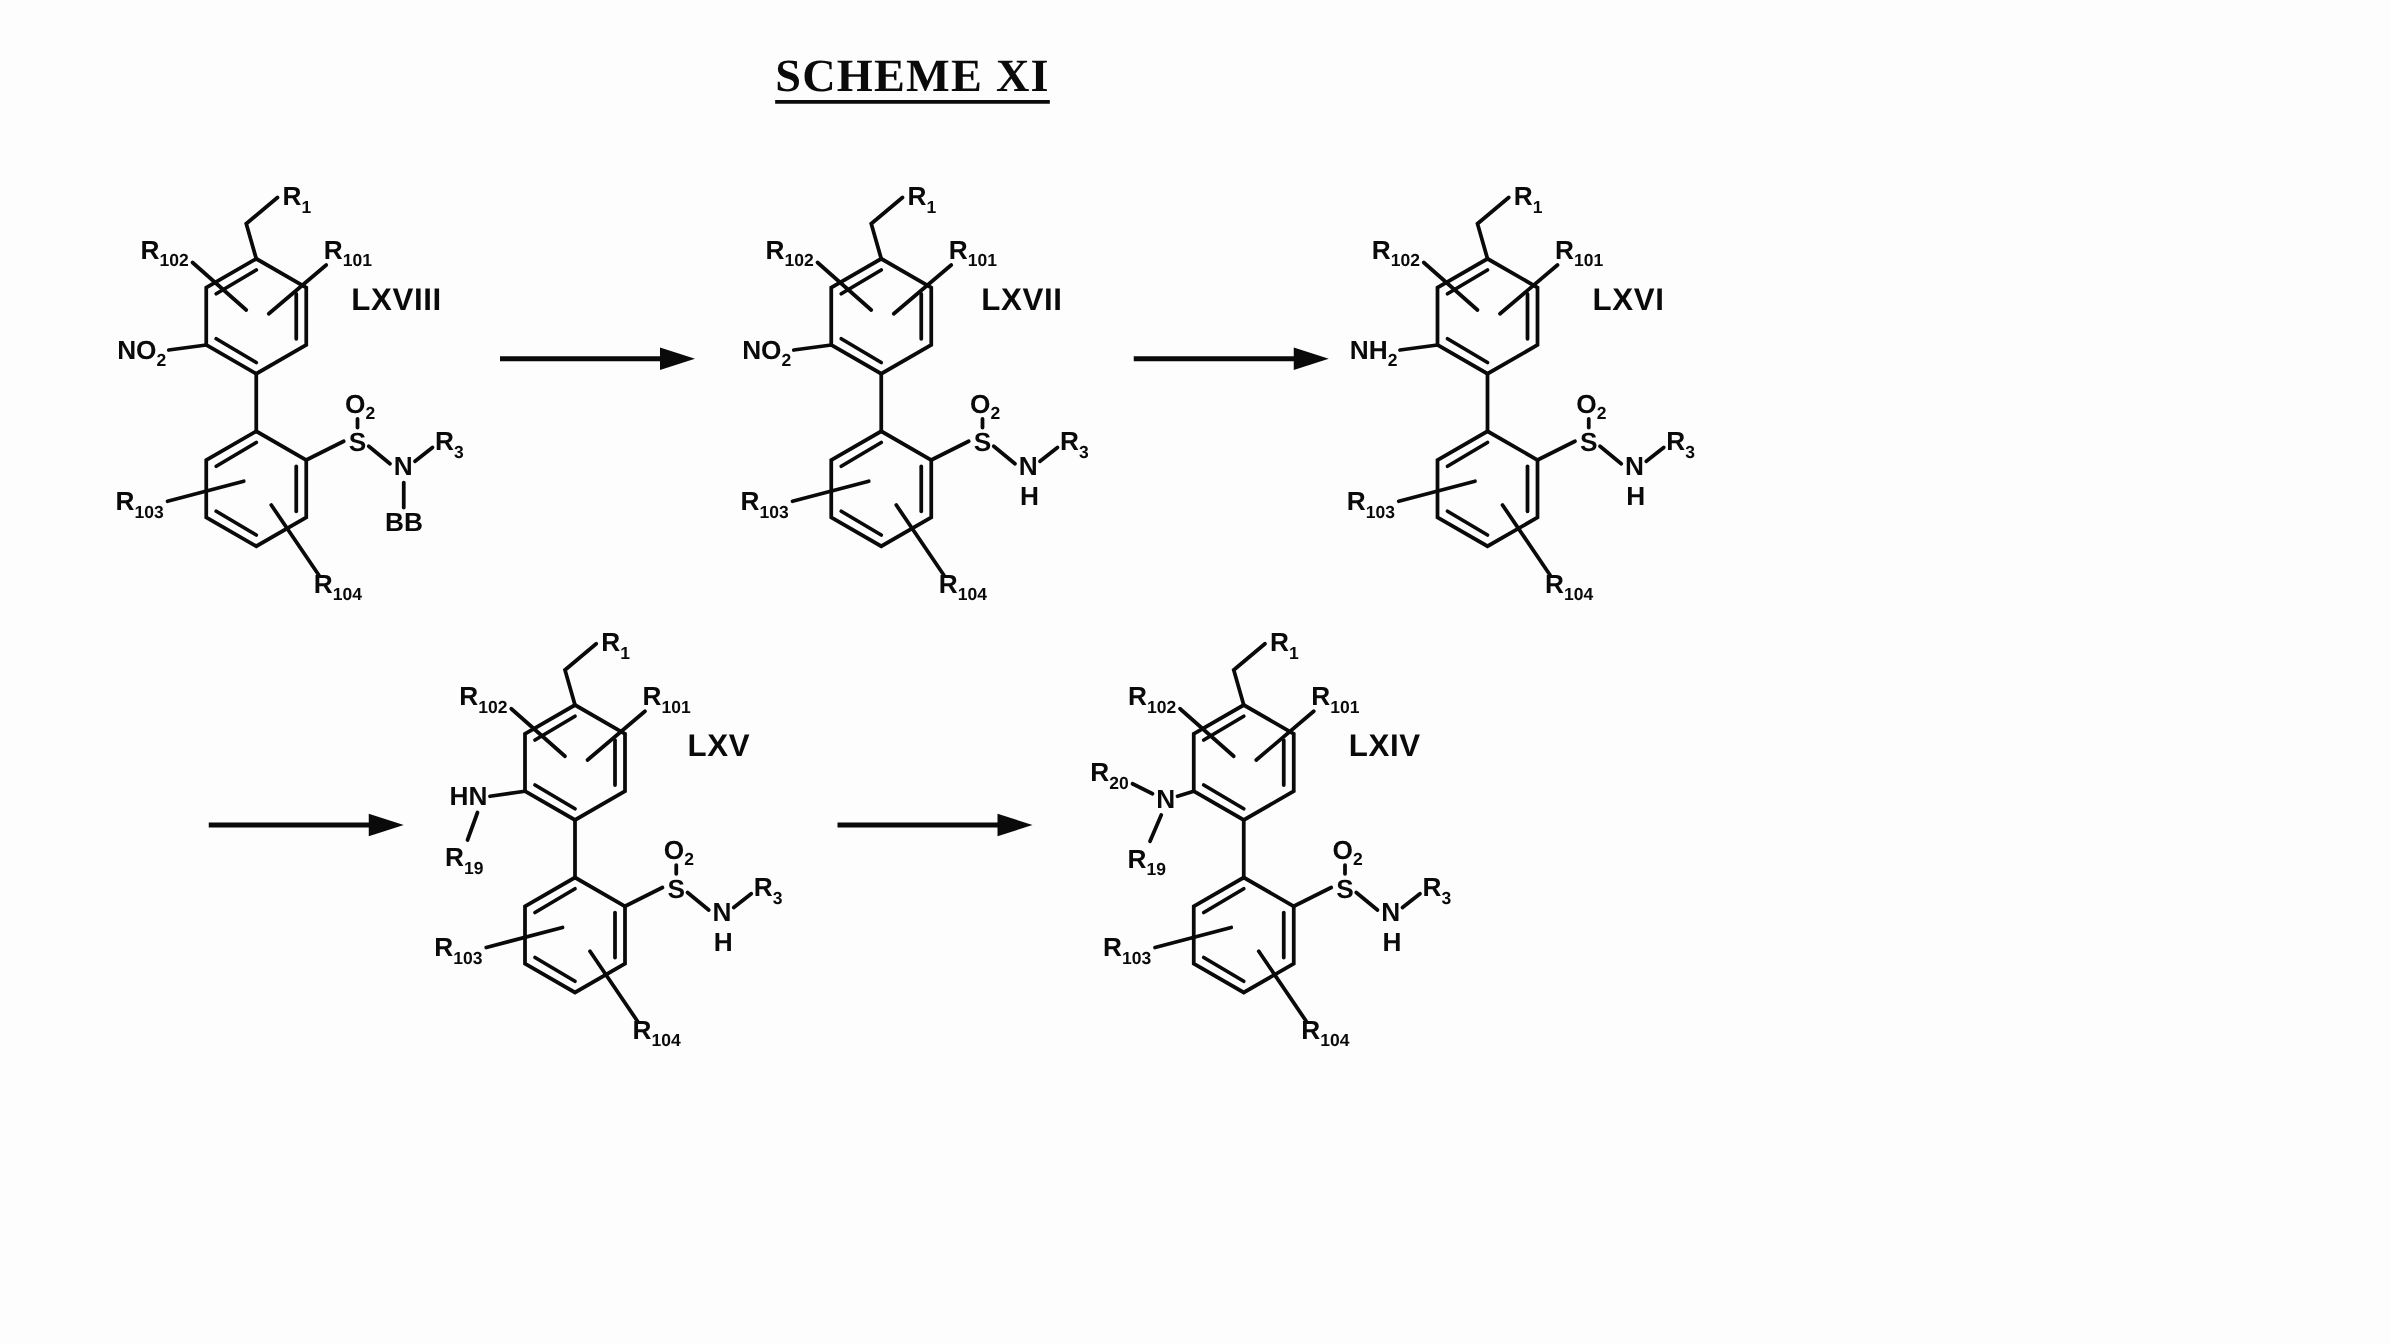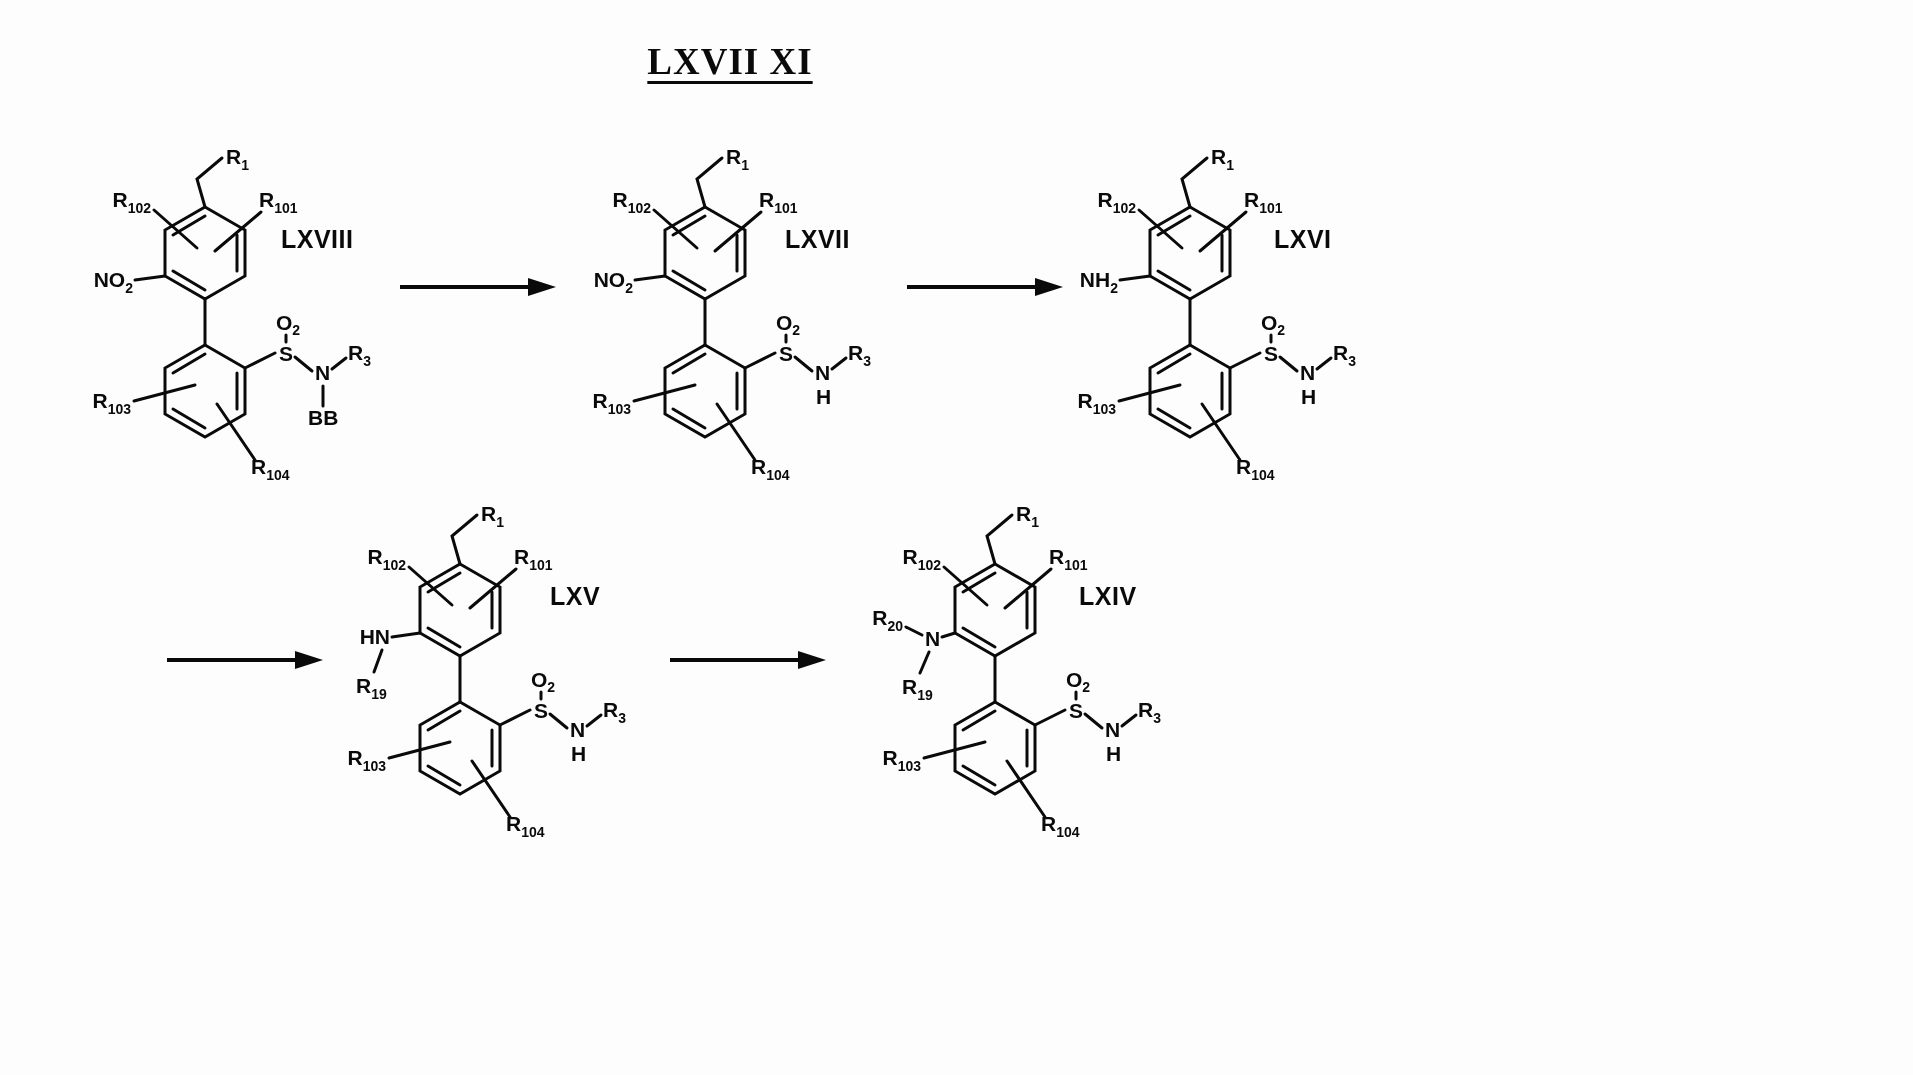--- a/index.html
+++ b/index.html
@@ -16,21 +16,21 @@
   svg .name { font-size:25px; letter-spacing:0.5px; }
   .bond { stroke:#0a0a0a; stroke-width:3; fill:none; stroke-linecap:round; }
   .arrowshaft { stroke:#0a0a0a; stroke-width:4; }
   .arrowhead { fill:#0a0a0a; }
 </style>
 </head>
 <body>
 
 <div class="canvas">
 
-  <div class="title">LXVII XI</div>
+  <div class="title">SCHEME XI</div>
 
   <div class="mol" style="left:55px; top:108px;">
     <svg width="330" height="400" viewBox="0 0 330 400">
       <g>
         <polygon class="bond" points="150,99 190,122 190,168 150,191 110,168 110,122"></polygon>
         <line class="bond" x1="118" y1="127" x2="150" y2="108"></line>
         <line class="bond" x1="182" y1="127" x2="182" y2="163"></line>
         <line class="bond" x1="118" y1="163" x2="150" y2="182"></line>
       </g>
       <g>

